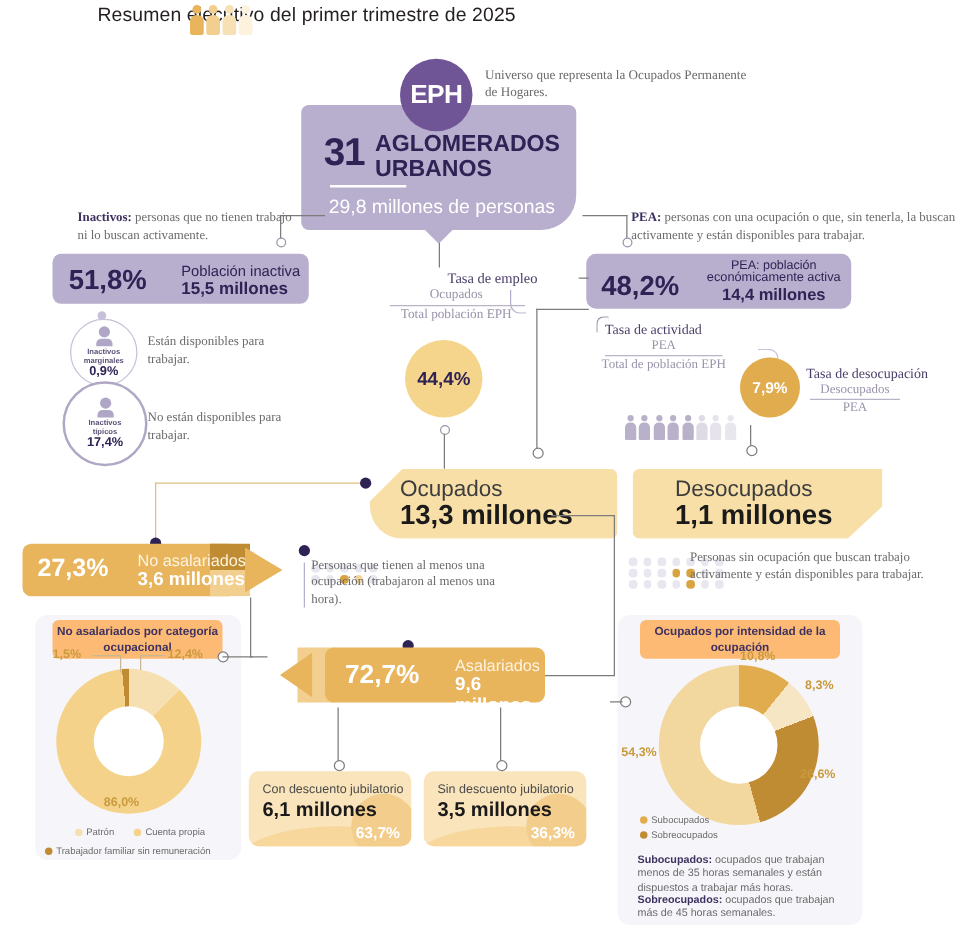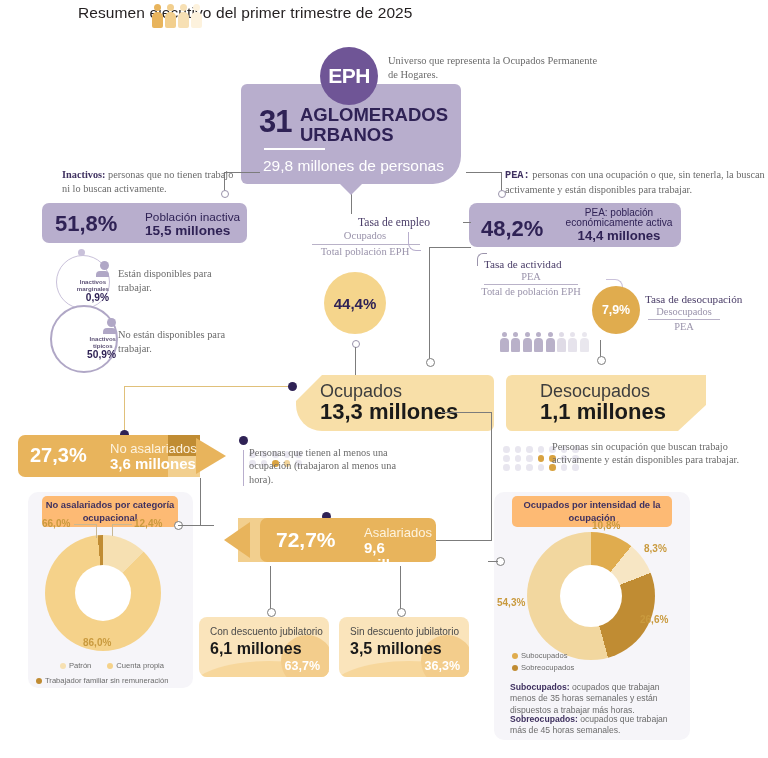--- a/index.html
+++ b/index.html
@@ -47,41 +47,41 @@
 
   
   #inact-note{left:62px;top:168px;width:175px;font-size:10.3px;line-height:1.34;color:#6b6b6b;}
   #inact-note b{color:#3f3160;}
   #inact-box{left:42px;top:203px;width:205px;height:40px;background:#b8aecd;border-radius:7px;}
   #inact-pct{left:55px;top:211px;font-size:22px;font-weight:bold;color:#2f2255;}
   #inact-l1{left:145px;top:210px;font-size:11.8px;color:#2f2255;}
   #inact-l2{left:145px;top:223px;font-size:13.6px;font-weight:bold;color:#2f2255;}
 
   .ring{position:absolute;border-radius:50%;border:1.6px solid #c9c1da;background:#fff;
-    display:flex;flex-direction:column;align-items:flex-end;justify-content:center;}
+    display:flex;flex-direction:column;align-items:center;justify-content:center;}
   .ring .ico{width:9px;height:9px;border-radius:50%;background:#b0a7c6;margin-bottom:1px;}
   .ring .ico2{width:13px;height:6px;border-radius:4px 4px 0 0;background:#b0a7c6;margin-bottom:2px;}
   .ring .lbl{font-size:6.1px;font-weight:bold;color:#5d5276;line-height:1.12;text-align:center;}
   .ring .val{font-size:10.2px;font-weight:bold;color:#2f2255;}
   #ring-marg{left:56px;top:255px;width:52px;height:52px;}
   #ring-tip{left:50px;top:305px;width:64px;height:64px;border-color:#b0a7c6;border-width:2.1px;}
   #txt-marg{left:118px;top:267px;width:110px;font-size:10.4px;line-height:1.3;color:#6b6b6b;}
   #txt-tip{left:118px;top:328px;width:112px;font-size:10.4px;line-height:1.3;color:#6b6b6b;}
 
   
   #te-t1{left:300px;top:216px;width:130px;text-align:right;font-size:11.6px;color:#4a3d68;}
   #te-t2{left:300px;top:230px;width:130px;text-align:center;font-size:10.6px;color:#9a93ab;}
   #te-rule{left:312px;top:244px;width:108px;height:1px;background:#b9b2c8;}
   #te-t3{left:296px;top:246px;width:138px;text-align:center;font-size:10.6px;color:#9a93ab;}
   #te-circle{left:324px;top:272px;width:62px;height:62px;border-radius:50%;background:#f5d58c;
     display:flex;align-items:center;justify-content:center;font-size:15px;font-weight:bold;color:#2f2255;}
 
   
   #pea-note{left:505px;top:168px;width:262px;font-size:10.3px;line-height:1.34;color:#6b6b6b;}
-  #pea-note b{color:#3f3160;font-family:Liberation Mono, monospace;}
+  #pea-note b{color:#3f3160;}
   #pea-box{left:469px;top:203px;width:212px;height:44px;background:#b8aecd;border-radius:8px;}
   #pea-pct{left:481px;top:216px;font-size:22px;font-weight:bold;color:#2f2255;}
   #pea-l1{left:565px;top:207px;width:108px;text-align:center;font-size:10px;color:#2f2255;}
   #pea-l2{left:565px;top:217px;width:108px;text-align:center;font-size:10.2px;color:#2f2255;}
   #pea-l3{left:565px;top:228px;width:108px;text-align:center;font-size:13.2px;font-weight:bold;color:#2f2255;}
   #ta-t1{left:484px;top:258px;font-size:11.2px;color:#4a3d68;}
   #ta-t2{left:484px;top:271px;width:94px;text-align:center;font-size:10.4px;color:#9a93ab;}
   #ta-rule{left:484px;top:284px;width:94px;height:1px;background:#b9b2c8;}
   #ta-t3{left:470px;top:286px;width:122px;text-align:center;font-size:10.4px;color:#9a93ab;}
   #td-circle{left:592px;top:286px;width:48px;height:48px;border-radius:50%;background:#e0ac4e;
@@ -243,21 +243,21 @@
     <div class="lbl"><span>Inactivos</span><br><span>marginales</span></div>
     <div class="val">0,9%</div>
   </div>
   <div class="abs" style="left:78px;top:249px;width:7px;height:7px;border-radius:50%;background:#c9c1da;"></div>
   <div class="abs serif" id="txt-marg">Están disponibles para trabajar.</div>
 
   <div class="ring" id="ring-tip">
     <div class="ico"></div>
     <div class="ico2"></div>
     <div class="lbl"><span>Inactivos</span><br><span>típicos</span></div>
-    <div class="val">50,9%</div>
+    <div class="val">17,4%</div>
   </div>
   <div class="abs serif" id="txt-tip">No están disponibles para trabajar.</div>
 
   <div class="abs serif" id="te-t1">Tasa de empleo</div>
   <div class="abs serif" id="te-t2">Ocupados</div>
   <div class="abs" id="te-rule"></div>
   <div class="abs serif" id="te-t3">Total población EPH</div>
   <div class="abs" id="te-circle">44,4%</div>
   <div class="abs" style="left:408px;top:232px;width:12px;height:18px;border-left:1.3px solid #b8aecd;border-bottom:1.3px solid #b8aecd;border-radius:0 0 0 8px;"></div>
 
@@ -407,21 +407,21 @@
     <div class="l2">9,6 millones</div>
   </div>
 
   <div class="panel" id="panel-left"></div>
   <div class="panel-hd" id="hd-left">
     <span>No asalariados por categoría ocupacional</span>
   </div>
   <div class="donut" id="donut-left" style="background:conic-gradient(from 0deg,#f6e0b2 0 44.6deg,#f5d28a 44.6deg 354.6deg,#c08c33 354.6deg 360deg);">
     <div class="hole"></div>
   </div>
-  <div class="dlab abs" style="left:42px;top:518px;">66,0%</div>
+  <div class="dlab abs" style="left:42px;top:518px;">1,5%</div>
   <div class="lline abs" style="left:74px;top:524px;width:22px;height:1px;"></div>
   <div class="lline abs" style="left:96px;top:524px;width:1px;height:14px;"></div>
   <div class="dlab abs" style="left:134px;top:518px;">12,4%</div>
   <div class="lline abs" style="left:112px;top:524px;width:20px;height:1px;"></div>
   <div class="lline abs" style="left:112px;top:524px;width:1px;height:12px;"></div>
   <div class="dlab abs" style="left:83px;top:637px;">86,0%</div>
 
   <div class="legend" style="left:36px;top:661px;width:152px;">
     <div style="display:flex;justify-content:center;gap:16px;margin-bottom:3px;">
       <div class="row">

